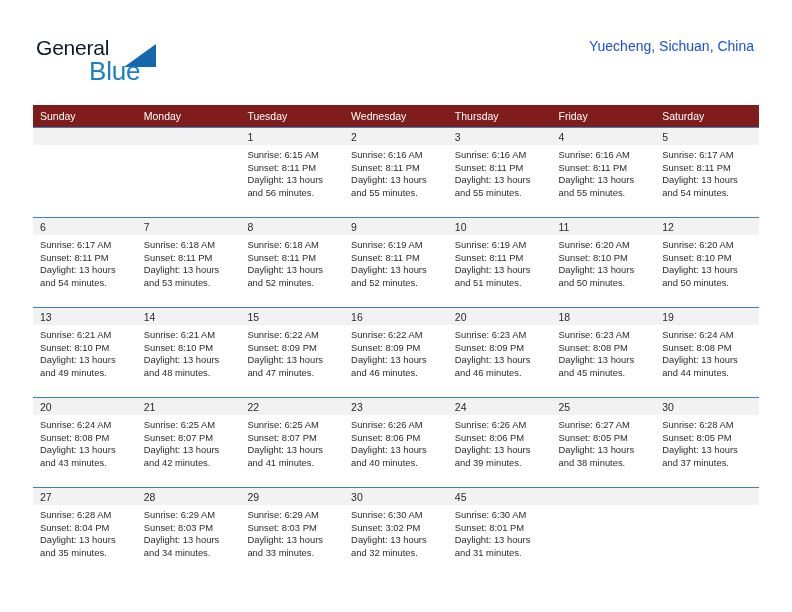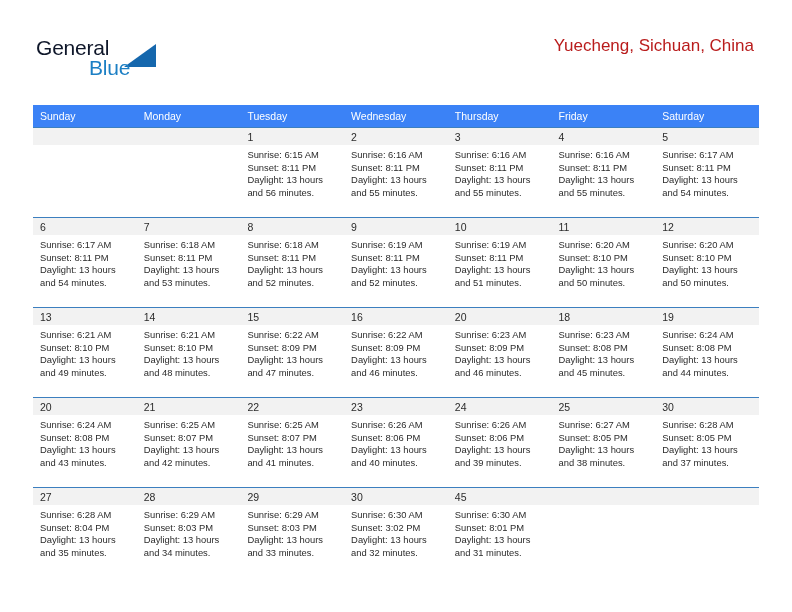--- a/index.html
+++ b/index.html
@@ -35,21 +35,21 @@
     position: absolute;
     left: 0; top: 0;
     font-size: 21px;
     letter-spacing: -0.2px;
     color: #0f172a;
     font-family: "Liberation Sans", sans-serif;
   }
   .logo-blue {
     position: absolute;
     left: 53px; top: 20px;
-    font-size: 21px;
+    font-size: 26px;
     letter-spacing: -0.2px;
     color: #1c7fc4;
     font-family: "Liberation Sans", sans-serif;
   }
   .logo-tri {
     position: absolute;
     left: 88px; top: 8px;
     width: 32px; height: 23px;
     background: #1567ad;
     clip-path: polygon(100% 0, 100% 100%, 0 100%);
@@ -62,37 +62,37 @@
     text-align: right;
   }
   .cal-title {
     font-size: 27px;
     color: #2b2b2b;
     line-height: 34px;
     font-weight: normal;
     margin: 0;
   }
   .cal-sub {
-    font-size: 17px;
-    color: #b91c1c;
+    font-size: 14px;
+    color: #1d4ed8;
     line-height: 20px;
     margin: 6px 0 0 9px;
   }
 
   
   .grid {
     position: absolute;
     left: 33px;
     top: 105px;
     width: 726px;
     border-collapse: collapse;
     table-layout: fixed;
   }
   .grid th {
-    background: #3b82f6;
+    background: #7f1d1d;
     color: #ffffff;
     font-size: 10.5px;
     font-weight: normal;
     text-align: left;
     padding: 5px 0 5px 7px;
     height: 20px;
     border: none;
   }
   .grid td {
     vertical-align: top;

